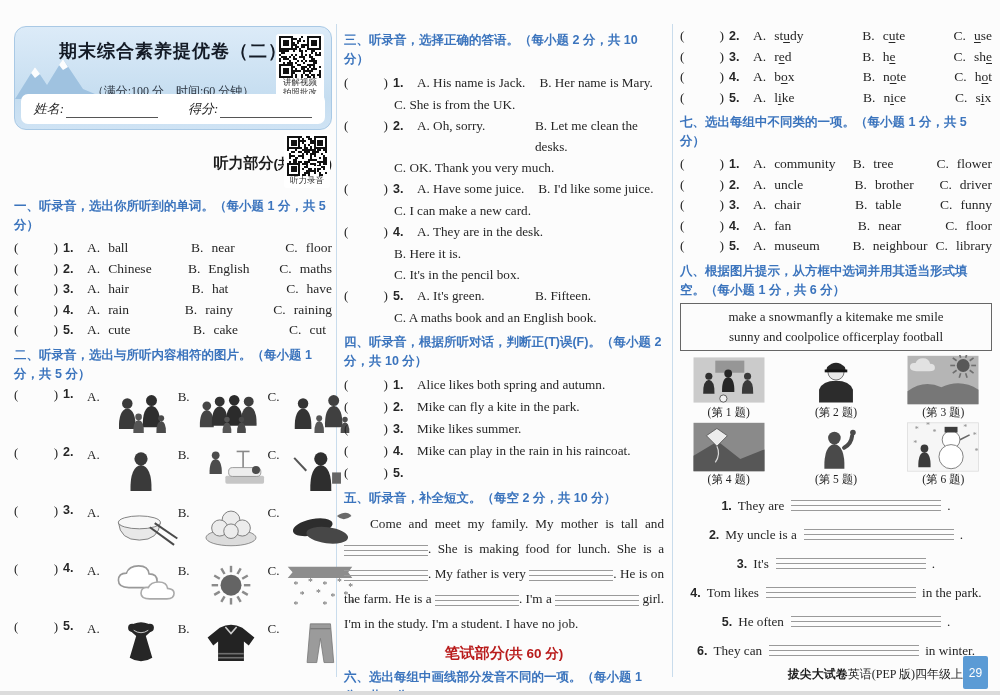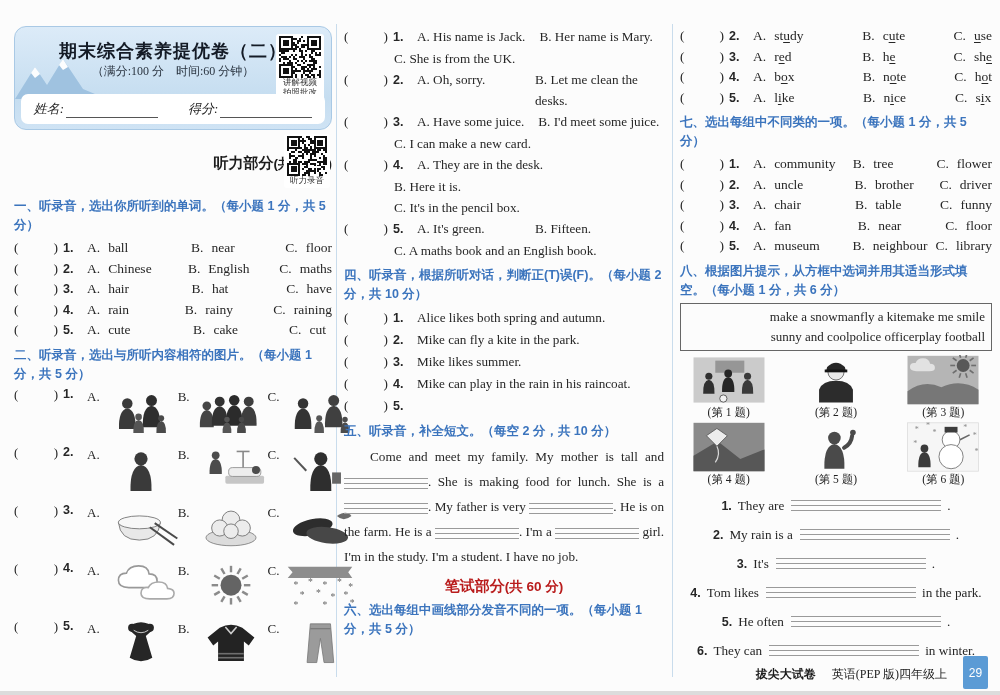--- a/index.html
+++ b/index.html
@@ -11,21 +11,21 @@
   #col1{left:14px;width:318px;}
   #col2{left:344px;width:320px;}
   #col3{left:680px;width:312px;}
 
   
   .hcard{position:relative;height:104px;background:linear-gradient(180deg,#dcebf8 0%,#c5ddf0 70%,#cfe3f4 100%);
          border:1px solid #a9c9e5;border-radius:12px;box-sizing:border-box;padding:8px 6px 6px;overflow:hidden;}
   .mountain{position:absolute;left:0;bottom:30px;width:92px;height:46px;opacity:.95;}
   .htitle{position:relative;text-align:center;font-family:"Liberation Sans","DejaVu Sans",sans-serif;
           font-weight:700;font-size:18px;letter-spacing:1px;color:#141b26;margin-top:4px;}
-  .hsub{position:relative;text-align:center;font-size:12px;color:#2a3440;margin-top:0;}
+  .hsub{position:relative;text-align:center;font-size:12px;color:#2a3440;margin-top:20px;}
   .qrbox{position:absolute;background:#fff;border-radius:3px;padding:2px 3px;text-align:center;line-height:0;}
   .qr1{right:7px;top:7px;}
   .qr-cap{font-family:Liberation Mono, monospace;font-size:8.5px;line-height:10px;color:#333;}
   .name-strip{position:absolute;left:6px;right:6px;bottom:5px;height:30px;background:#fff;border-radius:7px;
               display:flex;align-items:center;justify-content:center;gap:30px;font-style:italic;font-size:13px;color:#222;}
   .nm{display:inline-flex;align-items:flex-end;gap:2px;}
   .wline{display:inline-block;width:92px;height:13px;border-bottom:1px solid #555;}
 
   
   .lpart{position:relative;height:62px;}
@@ -63,34 +63,34 @@
   .seg0{display:inline-block;min-width:104px;margin-right:14px;}
 
   
   .passage{text-align:justify;text-indent:26px;line-height:25px;font-size:13.2px;}
   .blank{display:inline-block;width:84px;height:15px;vertical-align:-3px;
          background:repeating-linear-gradient(to bottom,transparent 0 4px,#9a9a9a 4px 5px);}
   .blank.wide{width:150px;height:18px;vertical-align:-4px;}
 
   
   .wordbox{border:1px solid #666;padding:3px 6px;margin:3px 0 4px;}
-  .wb-row{display:flex;justify-content:flex-end;line-height:20px;font-size:13px;}
+  .wb-row{display:flex;justify-content:center;line-height:20px;font-size:13px;}
   .picgrid{display:grid;grid-template-columns:1fr 1fr 1fr;column-gap:10px;row-gap:2px;margin-top:2px;}
   .pcell{text-align:center;}
   .scene-svg{width:86px;height:50px;display:block;margin:0 auto;}
   .pcap{font-size:11.5px;line-height:15px;color:#222;}
 
   
   .sent{line-height:20px;margin:9px 0;font-size:13.2px;white-space:nowrap;text-align:center;}
   .sent b{font-family:"Liberation Sans","DejaVu Sans",sans-serif;font-size:12.5px;margin-right:6px;}
   .sent .pre{margin-right:7px;}
   .sent .post{margin-left:6px;}
 
   
-  .footer{position:absolute;right:12px;bottom:4px;display:flex;align-items:center;gap:16px;font-size:12px;color:#1c1c1c;}
+  .footer{position:absolute;right:12px;bottom:4px;display:flex;align-items:center;gap:0;font-size:12px;color:#1c1c1c;}
   .f-series{font-family:"Liberation Sans","DejaVu Sans",sans-serif;font-weight:700;}
   .pagebox{display:inline-flex;align-items:center;justify-content:center;width:25px;height:33px;
            background:#5b9bd5;color:#fff;font-family:"Liberation Sans","DejaVu Sans",sans-serif;
            font-size:12px;border-radius:2px;position:relative;top:-2px;}
 </style>
 </head>
 <body>
 
 <div class="page">
   <div class="vdiv" style="left:336px"></div>
@@ -716,20 +716,21 @@
             <span class="pic"><svg class="pic-svg" viewBox="0 0 90 62">
                 <path d="M33 6 h25 l4 48 h-12 l-4.5 -30 -4.5 30 H29 Z" fill="#9b9b9b" stroke="#787878"></path>
                 <line x1="33" y1="12" x2="58" y2="12" stroke="#787878" stroke-width="1.5"></line>
               </svg></span>
           </span>
         </div>
       </div>
   </div>
 
   <div class="col" id="col2">
+    <div class="sec-h">三、听录音，选择正确的答语。（每小题 2 分，共 10 分）</div>
     <div id="s3-items">
         <div class="ritem">
           <div class="rline head">
             <span class="bracket">
               <span>(</span>
               <span>)</span>
             </span>
             <span class="qnum">1.</span>
             <span class="seg0">A. His name is Jack.</span>
             <span class="seg">B. Her name is Mary.</span>
@@ -741,30 +742,33 @@
         <div class="ritem">
           <div class="rline head">
             <span class="bracket">
               <span>(</span>
               <span>)</span>
             </span>
             <span class="qnum">2.</span>
             <span class="seg0">A. Oh, sorry.</span>
             <span class="seg">B. Let me clean the desks.</span>
           </div>
+          <div class="rline cont">
+            <span class="seg">C. OK. Thank you very much.</span>
+          </div>
         </div>
         <div class="ritem">
           <div class="rline head">
             <span class="bracket">
               <span>(</span>
               <span>)</span>
             </span>
             <span class="qnum">3.</span>
             <span class="seg0">A. Have some juice.</span>
-            <span class="seg">B. I'd meet some juice.</span>
+            <span class="seg">B. I'd like some juice.</span>
           </div>
           <div class="rline cont">
             <span class="seg">C. I can make a new card.</span>
           </div>
         </div>
         <div class="ritem">
           <div class="rline head">
             <span class="bracket">
               <span>(</span>
               <span>)</span>
@@ -1129,21 +1133,21 @@
               <line x1="66" y1="22" x2="78" y2="16" stroke="#666" stroke-width="2"></line>
               <circle cx="22" cy="32.8" r="4.8" fill="#3a3a3a"></circle>
               <path d="M14.4 56 Q13.9 38.5 22 37.3 Q30.1 38.5 29.6 56 Z" fill="#3a3a3a"></path>
             </svg>
           </div>
           <div class="pcap">(第 6 题)</div>
         </div>
       </div>
     <div id="s8-sentences">
         <div class="sent"><b>1.</b><span class="pre">They are</span><span class="blank wide"></span><span class="post">.</span></div>
-        <div class="sent"><b>2.</b><span class="pre">My rain is a</span><span class="blank wide"></span><span class="post">.</span></div>
+        <div class="sent"><b>2.</b><span class="pre">My uncle is a</span><span class="blank wide"></span><span class="post">.</span></div>
         <div class="sent"><b>3.</b><span class="pre">It's</span><span class="blank wide"></span><span class="post">.</span></div>
         <div class="sent"><b>4.</b><span class="pre">Tom likes</span><span class="blank wide"></span><span class="post">in the park.</span></div>
         <div class="sent"><b>5.</b><span class="pre">He often</span><span class="blank wide"></span><span class="post">.</span></div>
         <div class="sent"><b>6.</b><span class="pre">They can</span><span class="blank wide"></span><span class="post">in winter.</span></div>
       </div>
   </div>
 
   <div class="footer">
     <span class="f-series">拔尖大试卷</span>
     <span class="f-ed">英语(PEP 版)四年级上</span>

